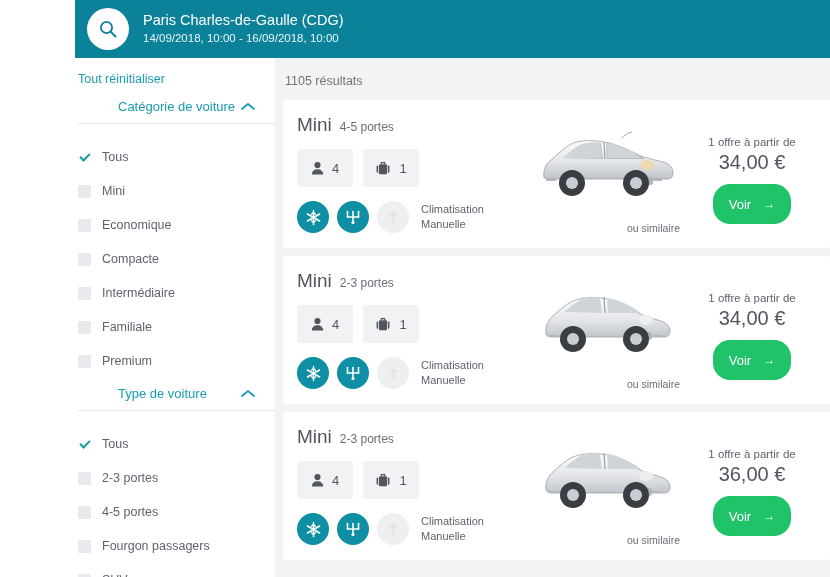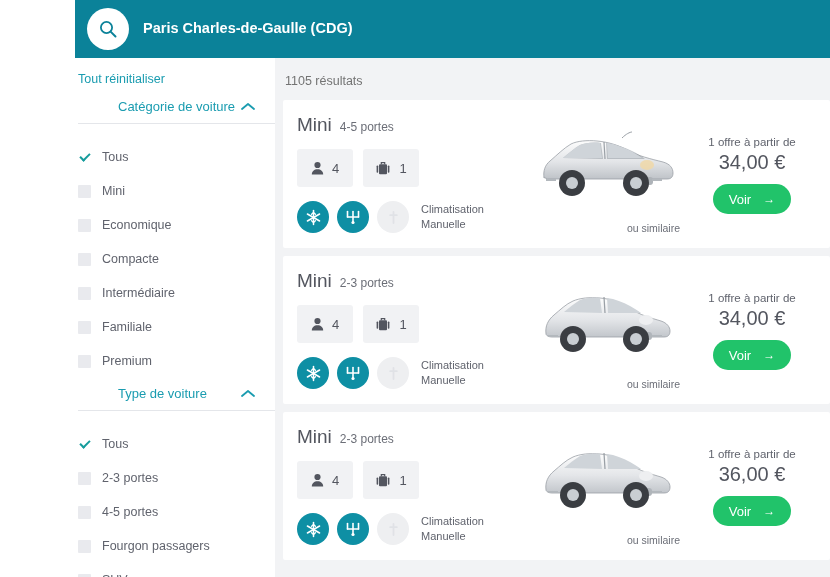--- a/index.html
+++ b/index.html
@@ -26,21 +26,21 @@
   }
   .search-circle {
     width: 42px; height: 42px;
     border-radius: 50%;
     background: #ffffff;
     display: flex; align-items: center; justify-content: center;
     flex: 0 0 auto;
     margin-right: 14px;
   }
   .search-circle svg { display: block; }
-  .header-texts { display: flex; flex-direction: column; gap: 3px; font-weight: bold; }
+  .header-texts { display: flex; flex-direction: column; gap: 3px; }
   .header-loc {
     font-size: 14.5px;
     color: #ffffff;
     line-height: 1.1;
   }
   .header-dates {
     font-size: 11.5px;
     color: #eaf7fa;
     line-height: 1.1;
   }
@@ -220,40 +220,41 @@
   }
   .view-btn {
     display: inline-flex;
     align-items: center;
     justify-content: center;
     gap: 12px;
     background: #21c36a;
     color: #ffffff;
     border: none;
     border-radius: 17px;
-    height: 30px;
+    height: 40px;
     width: 78px;
     font-size: 13px;
     font-family: "Liberation Sans", sans-serif;
     cursor: pointer;
   }
   .view-btn .arr { font-size: 12px; line-height: 1; }
 </style>
 </head>
 <body>
 
 <div class="header-strip">
   <div class="search-circle">
     <svg width="20" height="20" viewBox="0 0 20 20">
       <circle cx="8.5" cy="8.5" r="5.6" fill="none" stroke="#0b8299" stroke-width="1.8"></circle>
       <line x1="12.6" y1="12.6" x2="17.5" y2="17.5" stroke="#0b8299" stroke-width="2" stroke-linecap="round"></line>
     </svg>
   </div>
   <div class="header-texts">
     <div class="header-loc">Paris Charles-de-Gaulle (CDG)</div>
+    <div class="header-dates">14/09/2018, 10:00 - 16/09/2018, 10:00</div>
   </div>
 </div>
 
 <div class="page">
 
   <aside class="sidebar">
     <span class="reset-link">Tout réinitialiser</span>
 
     <div class="filter-group">
       <div class="filter-head">

